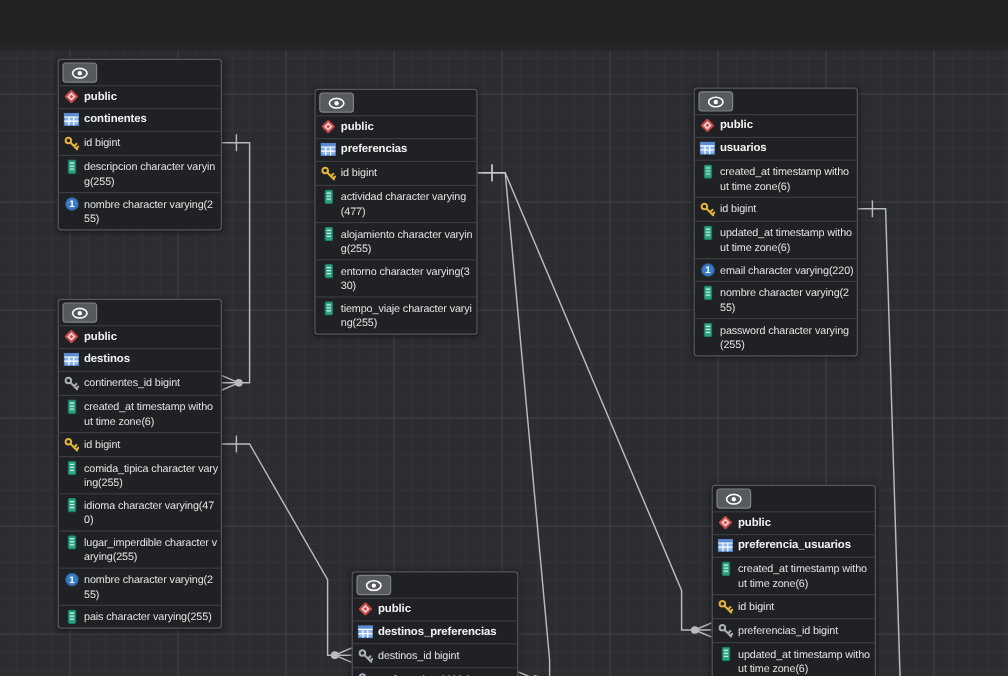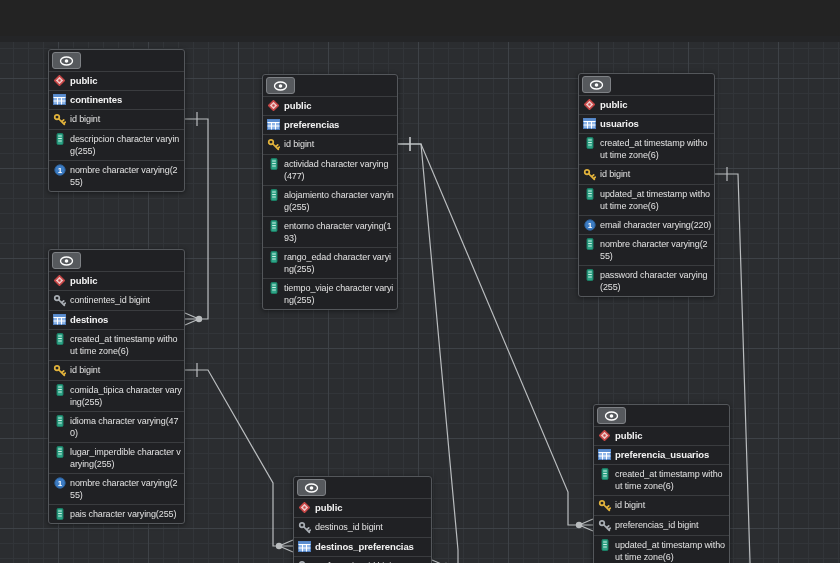--- a/index.html
+++ b/index.html
@@ -191,30 +191,21 @@
         </span>
         <span class="lbl">alojamiento character varying(255)</span>
       </div>
       <div class="erow ">
         <span class="icn">
           <svg width="8" height="12" viewBox="0 0 8 12">
             <rect x="1" y="0.5" width="6" height="11" rx="1.2" fill="#2fa487" stroke="#1b8066"></rect>
             <path d="M2.2 3 H5.8 M2.2 5.5 H5.8 M2.2 8 H5.8" stroke="#cdeee4" stroke-width="1" fill="none"></path>
           </svg>
         </span>
-        <span class="lbl">entorno character varying(193)</span>
-      </div>
-      <div class="erow ">
-        <span class="icn">
-          <svg width="8" height="12" viewBox="0 0 8 12">
-            <rect x="1" y="0.5" width="6" height="11" rx="1.2" fill="#2fa487" stroke="#1b8066"></rect>
-            <path d="M2.2 3 H5.8 M2.2 5.5 H5.8 M2.2 8 H5.8" stroke="#cdeee4" stroke-width="1" fill="none"></path>
-          </svg>
-        </span>
-        <span class="lbl">rango_edad character varying(255)</span>
+        <span class="lbl">entorno character varying(330)</span>
       </div>
       <div class="erow ">
         <span class="icn">
           <svg width="8" height="12" viewBox="0 0 8 12">
             <rect x="1" y="0.5" width="6" height="11" rx="1.2" fill="#2fa487" stroke="#1b8066"></rect>
             <path d="M2.2 3 H5.8 M2.2 5.5 H5.8 M2.2 8 H5.8" stroke="#cdeee4" stroke-width="1" fill="none"></path>
           </svg>
         </span>
         <span class="lbl">tiempo_viaje character varying(255)</span>
       </div>
@@ -315,40 +306,40 @@
       </div>
       <div class="erow bold">
         <span class="icn">
           <svg width="11" height="11" viewBox="0 0 12 12">
             <polygon points="6,0.8 11.2,6 6,11.2 0.8,6" fill="#efc9c9" stroke="#c64545" stroke-width="1.8"></polygon>
             <circle cx="6" cy="6" r="1.3" fill="#c64545"></circle>
           </svg>
         </span>
         <span class="lbl">public</span>
       </div>
-      <div class="erow ">
-        <span class="icn">
-          <svg width="13" height="13" viewBox="0 0 13 13">
-            <g stroke="#a9aeb4" stroke-width="1.7" stroke-linecap="round" fill="none">
-              <circle cx="4" cy="4.1" r="2.3"></circle>
-              <path d="M5.9 6 L11.3 11.4 M8.9 8.7 L10.7 6.9 M10.8 10.6 L12.3 9.1"></path>
-            </g>
-          </svg>
-        </span>
-        <span class="lbl">continentes_id bigint</span>
-      </div>
       <div class="erow bold">
         <span class="icn">
           <svg width="13" height="11" viewBox="0 0 13 11">
             <rect x="0.5" y="0.5" width="12" height="10" fill="#8fb6e8" stroke="#4f7fbf"></rect>
             <rect x="0.5" y="0.5" width="12" height="3" fill="#5b8ed0"></rect>
             <path d="M0.5 3.5 H12.5 M0.5 7 H12.5 M4.5 3.5 V10.5 M8.5 3.5 V10.5" stroke="#ffffff" stroke-width="1" fill="none"></path>
           </svg>
         </span>
         <span class="lbl">destinos</span>
+      </div>
+      <div class="erow ">
+        <span class="icn">
+          <svg width="13" height="13" viewBox="0 0 13 13">
+            <g stroke="#a9aeb4" stroke-width="1.7" stroke-linecap="round" fill="none">
+              <circle cx="4" cy="4.1" r="2.3"></circle>
+              <path d="M5.9 6 L11.3 11.4 M8.9 8.7 L10.7 6.9 M10.8 10.6 L12.3 9.1"></path>
+            </g>
+          </svg>
+        </span>
+        <span class="lbl">continentes_id bigint</span>
       </div>
       <div class="erow ">
         <span class="icn">
           <svg width="8" height="12" viewBox="0 0 8 12">
             <rect x="1" y="0.5" width="6" height="11" rx="1.2" fill="#2fa487" stroke="#1b8066"></rect>
             <path d="M2.2 3 H5.8 M2.2 5.5 H5.8 M2.2 8 H5.8" stroke="#cdeee4" stroke-width="1" fill="none"></path>
           </svg>
         </span>
         <span class="lbl">created_at timestamp without time zone(6)</span>
       </div>
@@ -420,40 +411,40 @@
       </div>
       <div class="erow bold">
         <span class="icn">
           <svg width="11" height="11" viewBox="0 0 12 12">
             <polygon points="6,0.8 11.2,6 6,11.2 0.8,6" fill="#efc9c9" stroke="#c64545" stroke-width="1.8"></polygon>
             <circle cx="6" cy="6" r="1.3" fill="#c64545"></circle>
           </svg>
         </span>
         <span class="lbl">public</span>
       </div>
-      <div class="erow ">
-        <span class="icn">
-          <svg width="13" height="13" viewBox="0 0 13 13">
-            <g stroke="#a9aeb4" stroke-width="1.7" stroke-linecap="round" fill="none">
-              <circle cx="4" cy="4.1" r="2.3"></circle>
-              <path d="M5.9 6 L11.3 11.4 M8.9 8.7 L10.7 6.9 M10.8 10.6 L12.3 9.1"></path>
-            </g>
-          </svg>
-        </span>
-        <span class="lbl">destinos_id bigint</span>
-      </div>
       <div class="erow bold">
         <span class="icn">
           <svg width="13" height="11" viewBox="0 0 13 11">
             <rect x="0.5" y="0.5" width="12" height="10" fill="#8fb6e8" stroke="#4f7fbf"></rect>
             <rect x="0.5" y="0.5" width="12" height="3" fill="#5b8ed0"></rect>
             <path d="M0.5 3.5 H12.5 M0.5 7 H12.5 M4.5 3.5 V10.5 M8.5 3.5 V10.5" stroke="#ffffff" stroke-width="1" fill="none"></path>
           </svg>
         </span>
         <span class="lbl">destinos_preferencias</span>
+      </div>
+      <div class="erow ">
+        <span class="icn">
+          <svg width="13" height="13" viewBox="0 0 13 13">
+            <g stroke="#a9aeb4" stroke-width="1.7" stroke-linecap="round" fill="none">
+              <circle cx="4" cy="4.1" r="2.3"></circle>
+              <path d="M5.9 6 L11.3 11.4 M8.9 8.7 L10.7 6.9 M10.8 10.6 L12.3 9.1"></path>
+            </g>
+          </svg>
+        </span>
+        <span class="lbl">destinos_id bigint</span>
       </div>
       <div class="erow ">
         <span class="icn">
           <svg width="13" height="13" viewBox="0 0 13 13">
             <g stroke="#a9aeb4" stroke-width="1.7" stroke-linecap="round" fill="none">
               <circle cx="4" cy="4.1" r="2.3"></circle>
               <path d="M5.9 6 L11.3 11.4 M8.9 8.7 L10.7 6.9 M10.8 10.6 L12.3 9.1"></path>
             </g>
           </svg>
         </span>

